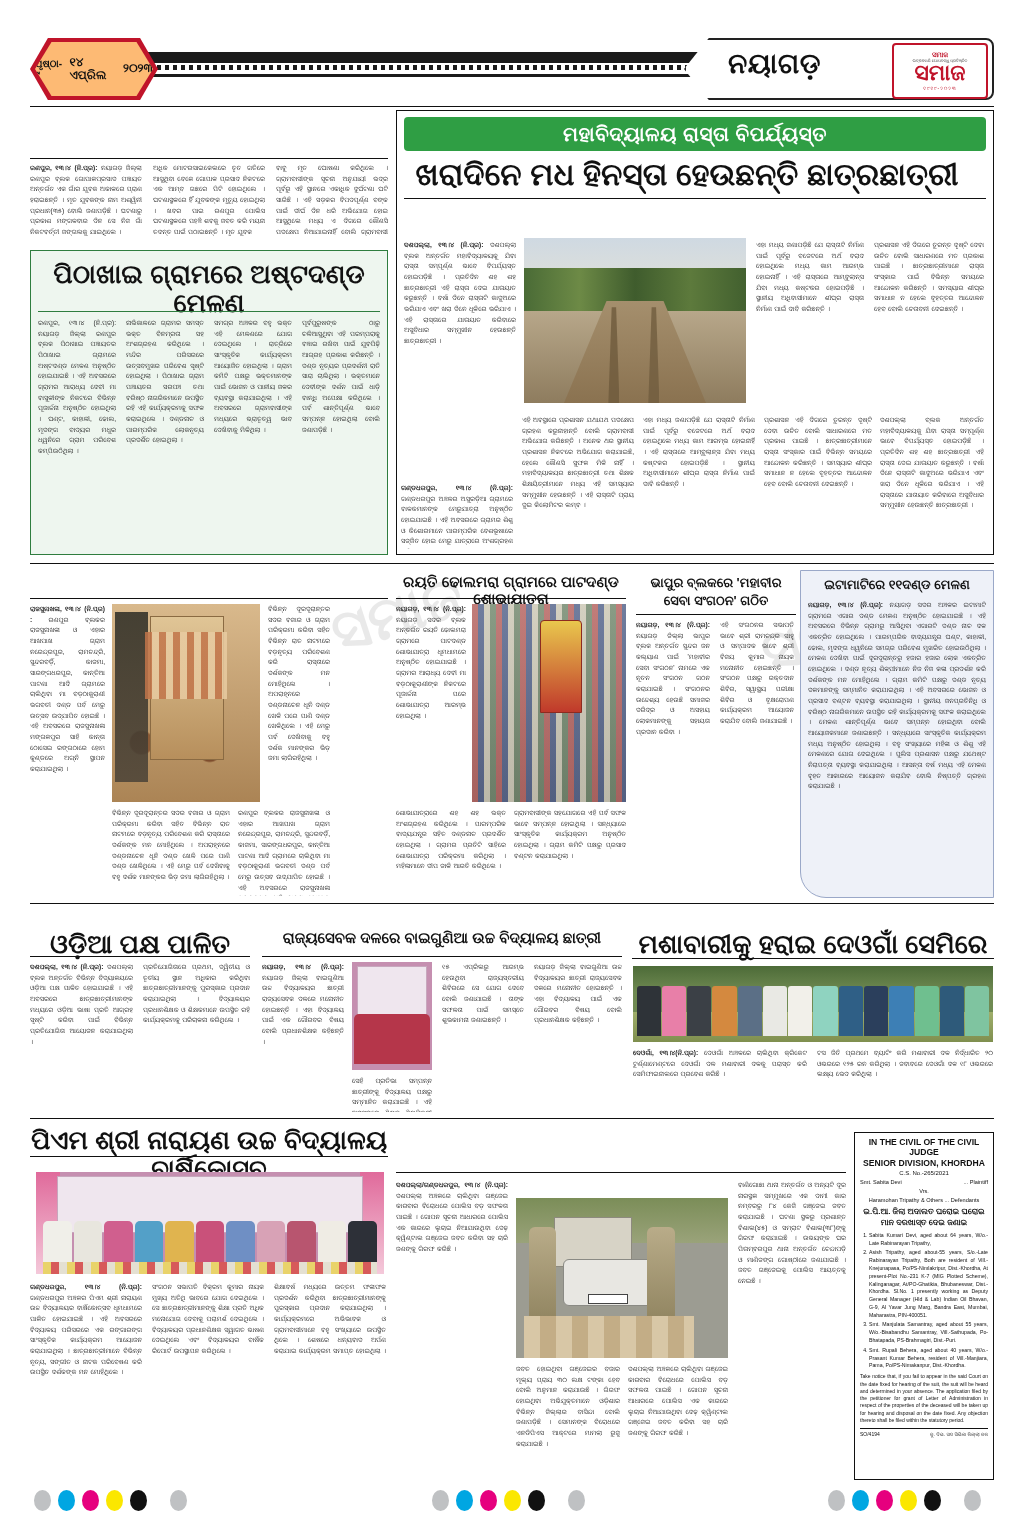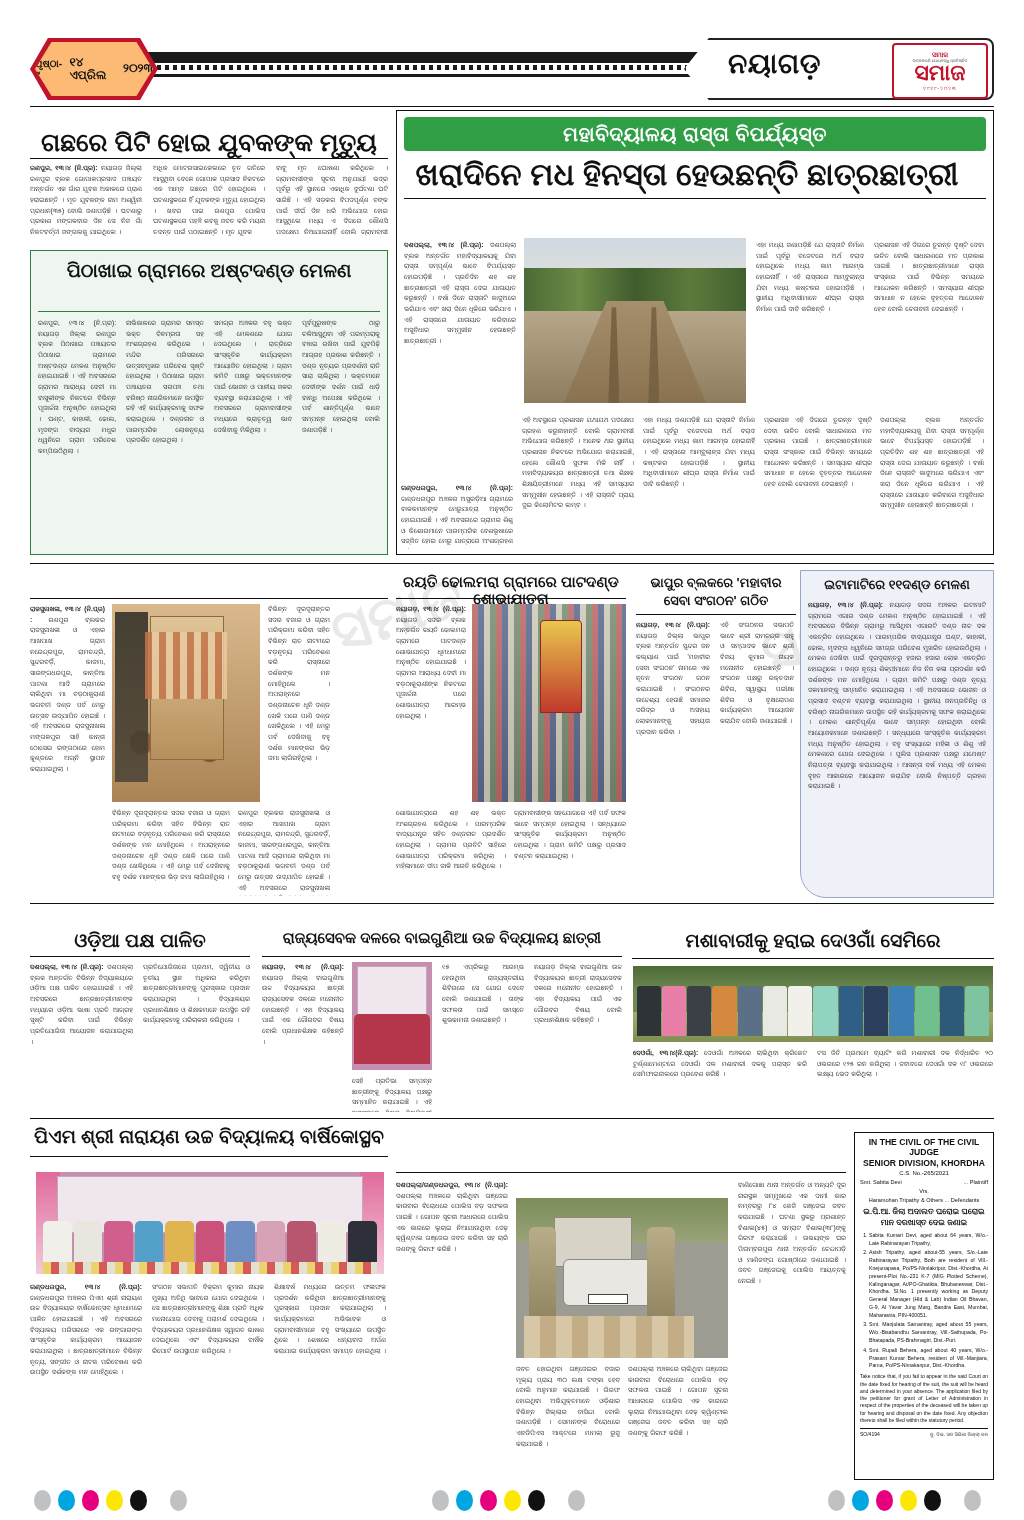--- a/index.html
+++ b/index.html
@@ -39,21 +39,21 @@
       background:#fff;display:flex;flex-direction:column;align-items:center;justify-content:center;}
   .logo .lg-top{font-size:7px;color:#c0142a;font-weight:bold;line-height:1;}
   .logo .lg-sub{font-size:4px;color:#333;line-height:1;margin-top:1px;}
   .logo .lg-main{font-size:22px;color:#c0142a;font-weight:bold;line-height:1;margin-top:-1px;}
   .logo .lg-bot{font-size:5px;color:#c0142a;letter-spacing:1px;margin-top:1px;}
 
   
   .hl{font-weight:bold;text-align:center;color:#111;line-height:1.12;}
   .hl-xl{font-size:31px;}
   .hl-lg{font-size:25px;}
-  .hl-md{font-size:19px;}
+  .hl-md{font-size:26px;}
   .hl-sm{font-size:15px;}
   .hl-xs{font-size:13px;}
 
   .body-col{font-size:6.6px;line-height:1.62;text-align:justify;color:#1d1d1d;
       word-spacing:.5px;hyphens:auto;overflow:hidden;}
   .lead{font-weight:bold;}
 
   .hr-thin{background:#111;}
   .hr-thick{background:#111;}
 
@@ -189,21 +189,20 @@
         <div class="lg-bot">୧୯୧୯-୨୦୨୩</div>
       </div>
     </div>
   </div>
 
   <div class="hr-thick" style="position:absolute;left:30px;top:106px;width:964px;height:1px;"></div>
 
   <div class="wm" style="left:330px;top:580px;transform:rotate(-18deg);">ସମାଜ</div>
   <div class="wm" style="left:760px;top:600px;transform:rotate(-18deg);">ସମାଜ</div>
 
-  <div class="hl hl-lg" style="position:absolute;left:30px;top:128px;width:358px;">ଗଛରେ ପିଟି ହୋଇ ଯୁବକଙ୍କ ମୃତ୍ୟୁ</div>
   <div class="hr-thin" style="position:absolute;left:30px;top:158px;width:358px;height:1px;"></div>
 
   <div class="body-col" style="position:absolute;left:30px;top:163px;width:112px;height:75px;">
     <span class="lead">ରଣପୁର, ୧୩।୪ (ନି.ପ୍ର):</span>
     <span>ନୟାଗଡ଼ ଜିଲ୍ଲା ରଣପୁର ବ୍ଲକ ଗୋପାଳପ୍ରସାଦ ପଞ୍ଚାୟତ ଅନ୍ତର୍ଗତ ଏକ ଗାଁର ଯୁବକ ଅକାଳରେ ପ୍ରାଣ ହରାଇଛନ୍ତି । ମୃତ ଯୁବକଙ୍କ ନାମ ଅଶ୍ୱିନୀ ପ୍ରଧାନ(୩୫) ବୋଲି ଜଣାପଡ଼ିଛି । ଘଟଣାରୁ ପ୍ରକାଶ ମଙ୍ଗଳବାର ଦିନ ସେ ନିଜ ଗାଁ ନିକଟବର୍ତ୍ତୀ ଜଙ୍ଗଲକୁ ଯାଇଥିଲେ ।</span>
   </div>
   <div class="body-col" style="position:absolute;left:153px;top:163px;width:112px;height:75px;">ଅଧିକ ମୋଟରସାଇକେଲରେ ତୃତ ଗତିରେ ଆସୁଥିବା ବେଳେ ଗୋପାଳ ପ୍ରସାଦ ନିକଟରେ ଏକ ଆମ୍ବ ଗଛରେ ପିଟି ହୋଇଥିଲେ । ଘଟଣାସ୍ଥଳରେ ହିଁ ଯୁବକଙ୍କ ମୃତ୍ୟୁ ହୋଇଥିଲା । ଖବର ପାଇ ରଣପୁର ପୋଲିସ ଘଟଣାସ୍ଥଳରେ ପହଞ୍ଚି ଶବକୁ ଜବତ କରି ମୟନା ତଦନ୍ତ ପାଇଁ ପଠାଇଛନ୍ତି । ମୃତ ଯୁବକ</div>
   <div class="body-col" style="position:absolute;left:276px;top:163px;width:112px;height:75px;">ବାବୁ ମୃତ ଘୋଷଣା କରିଥିଲେ । ଗ୍ରାମବାସୀଙ୍କ ସୂଚନା ଅନୁଯାୟୀ ଭଦ୍ର ପୂର୍ବରୁ ଏହି ସ୍ଥାନରେ ଏକାଧିକ ଦୁର୍ଘଟଣା ଘଟି ସାରିଛି । ଏହି ସଡ଼କର ବିପଦପୂର୍ଣ୍ଣ ବଙ୍କ ପାଇଁ ଦୀର୍ଘ ଦିନ ଧରି ଅଭିଯୋଗ ହୋଇ ଆସୁଥିଲେ ମଧ୍ୟ ଏ ଦିଗରେ କୌଣସି ପଦକ୍ଷେପ ନିଆଯାଇନାହିଁ ବୋଲି ଗ୍ରାମବାସୀ ଅଭିଯୋଗ କରିଛନ୍ତି ।</div>
 
   <div class="greenbox" style="left:30px;top:250px;width:358px;height:305px;"></div>

